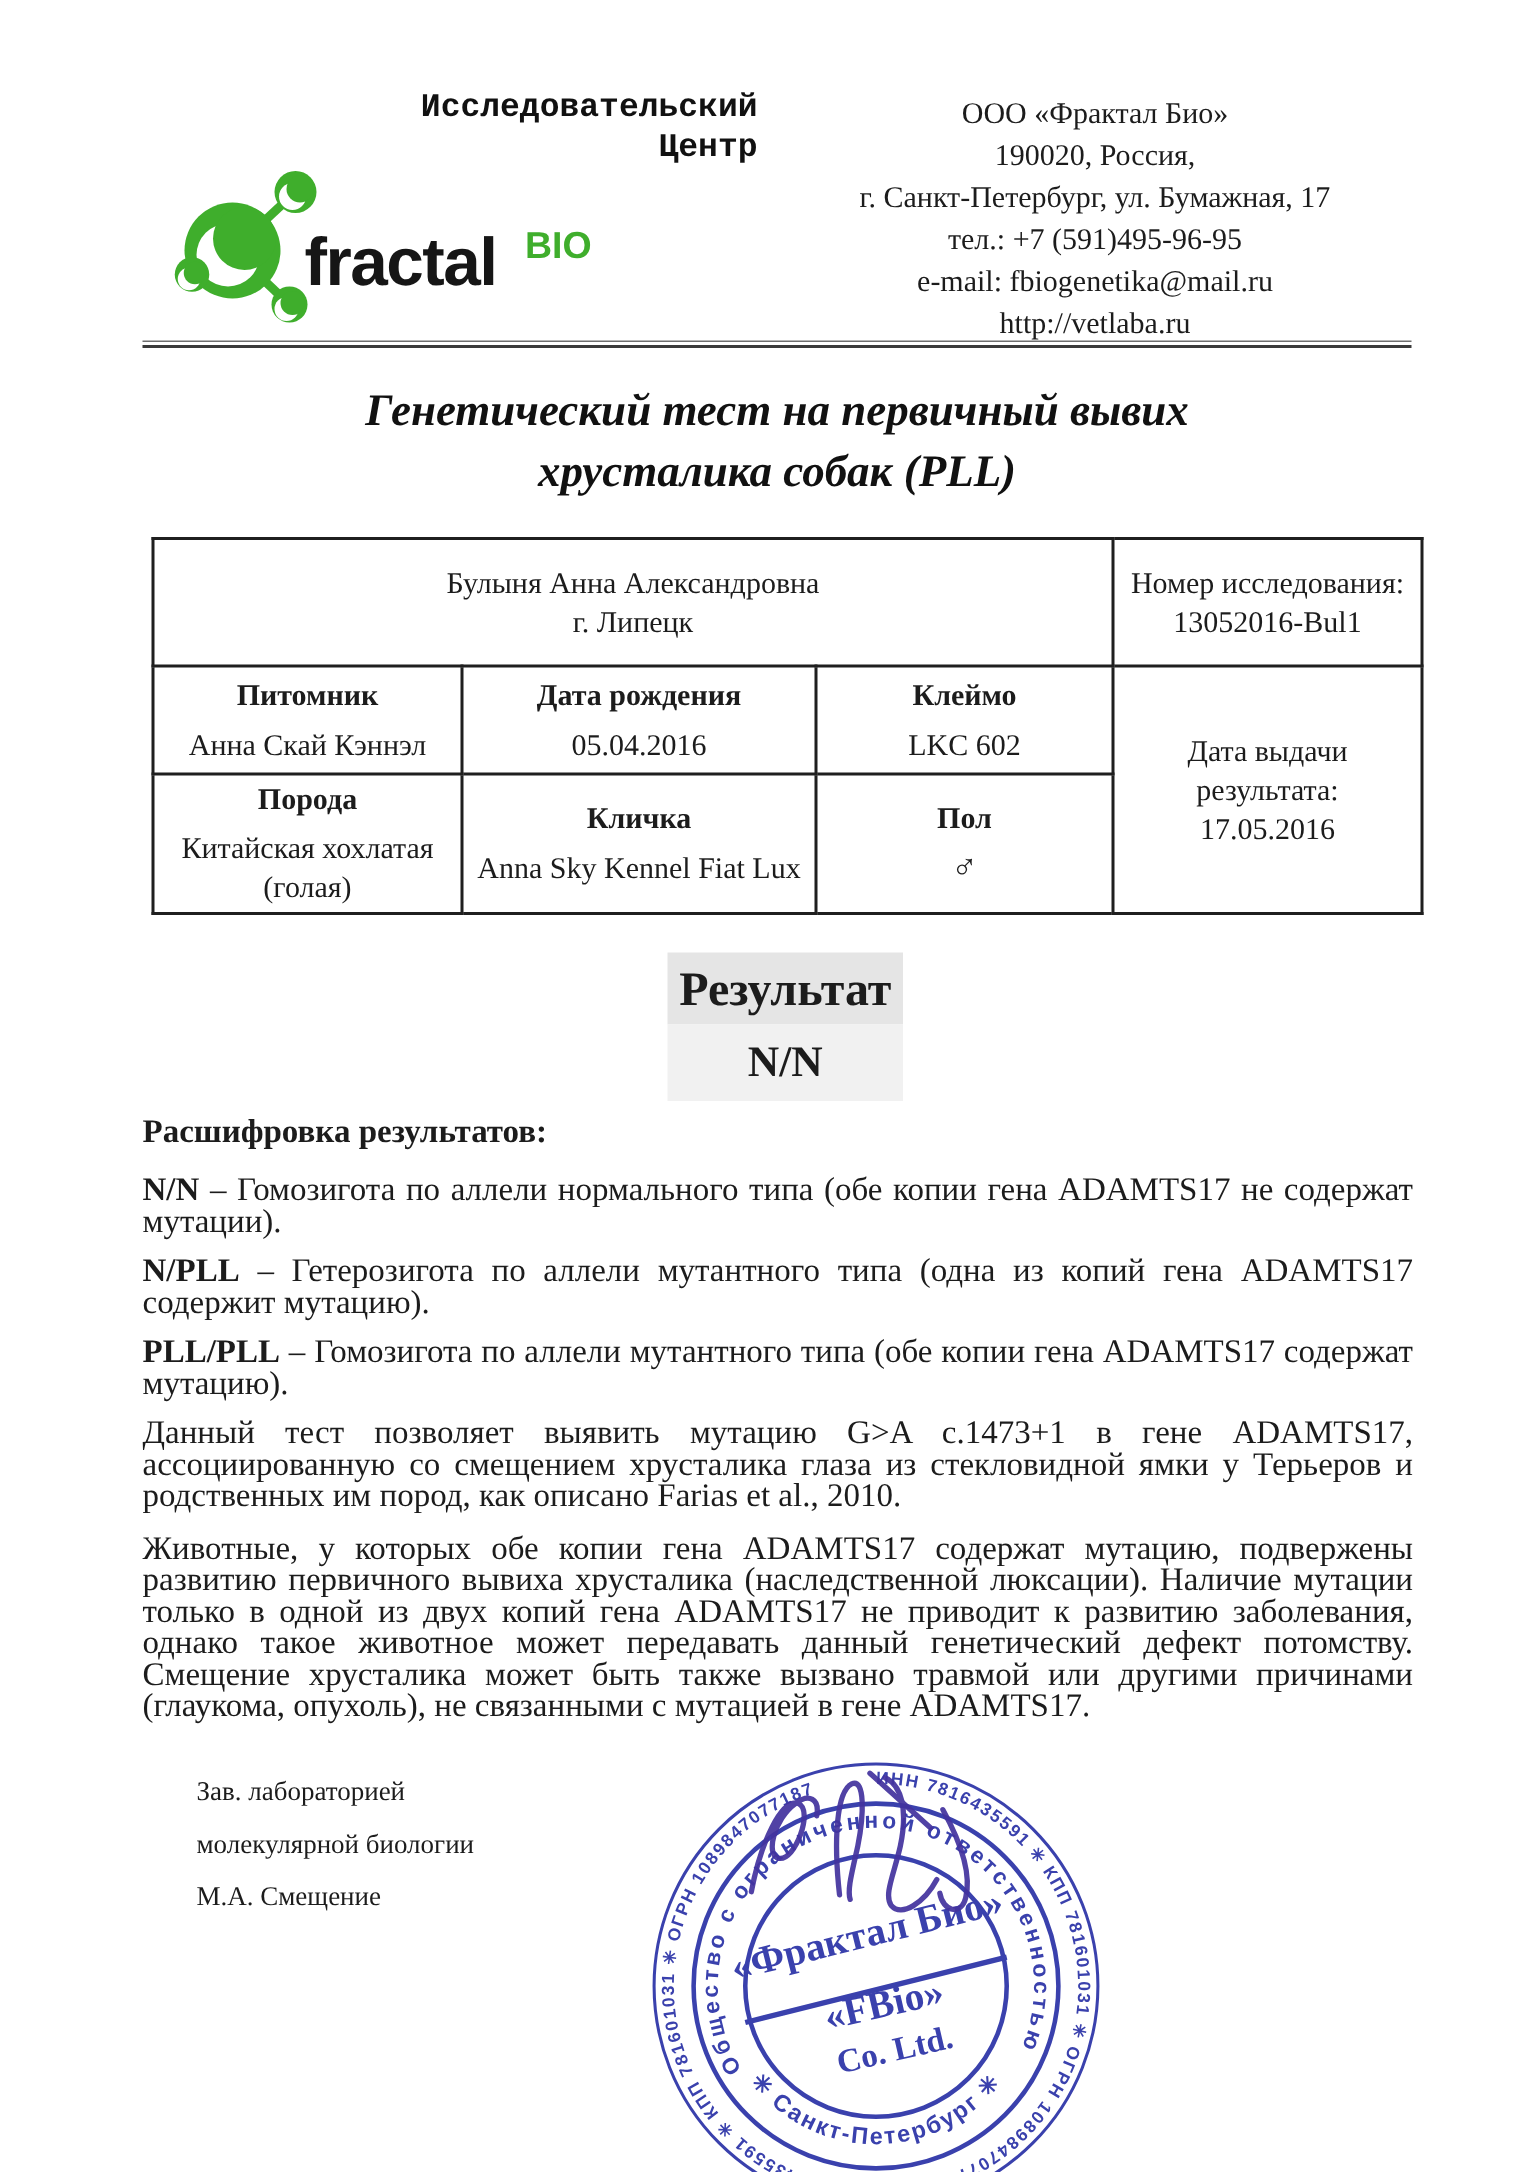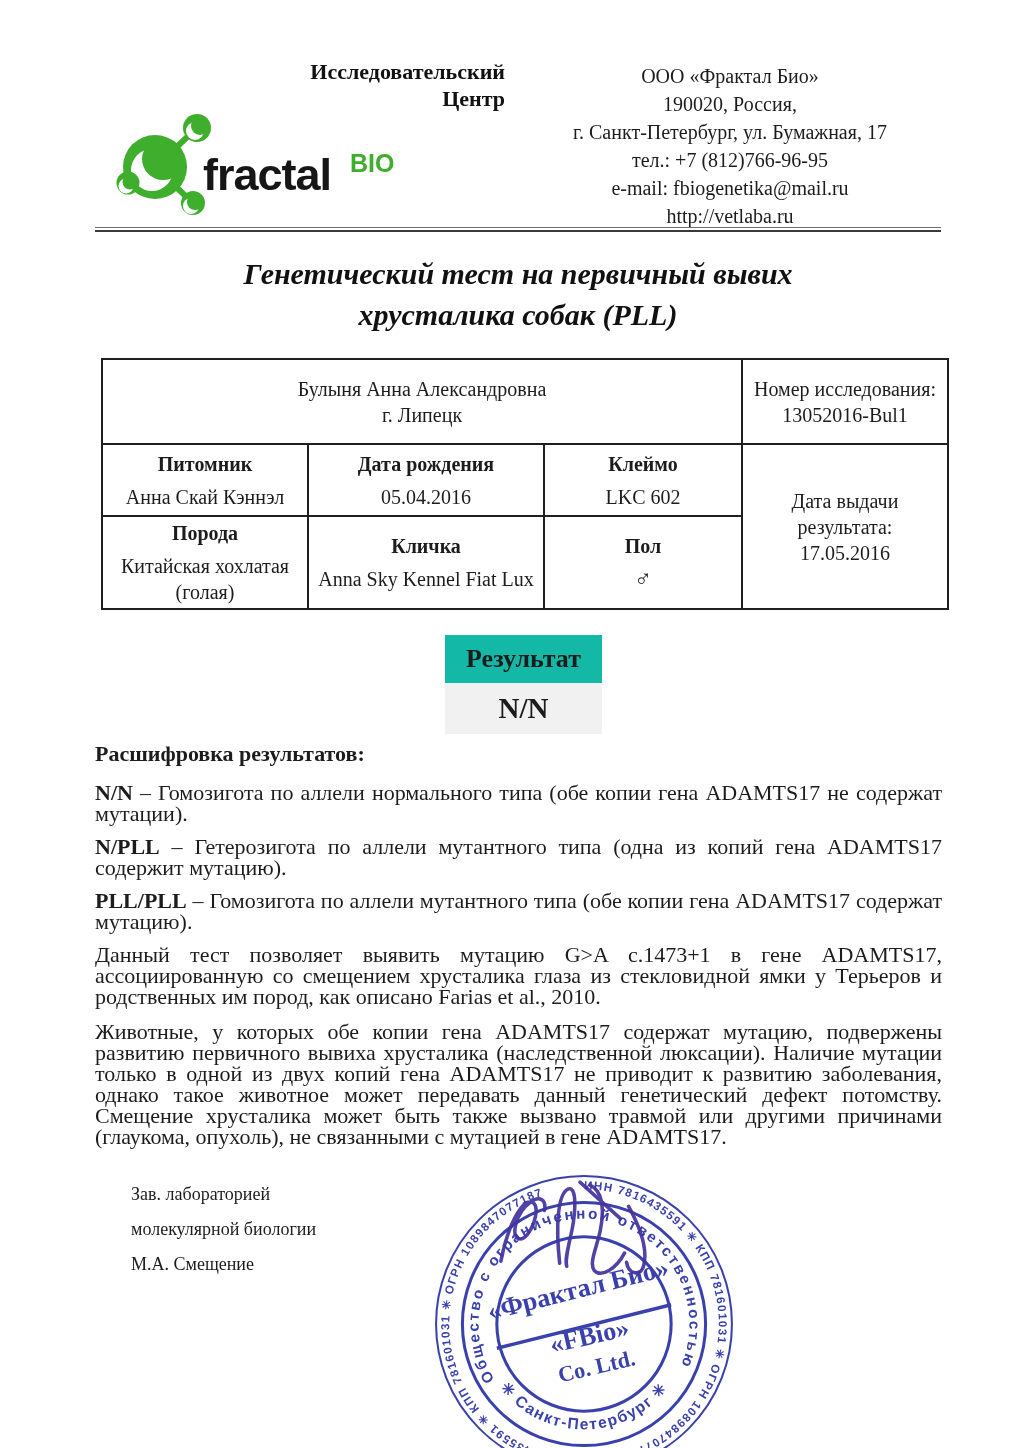--- a/index.html
+++ b/index.html
@@ -6,21 +6,21 @@
   .page {
     position:relative; width:1024px; height:1448px; margin:0 auto;
     background:#ffffff; overflow:hidden;
     font-family:"Liberation Serif", serif; color:#1c1c1c;
   }
   .abs { position:absolute; }
 
   
   .center-name {
     left:258px; top:58px; width:247px; text-align:right;
-    font-family:Liberation Serif, serif; font-weight:bold;
+    font-family:Liberation Mono, monospace; font-weight:bold;
     font-size:22px; line-height:27px; color:#111;
   }
   .logo-svg { left:95px; top:100px; width:300px; height:120px; }
   .company-block {
     left:530px; top:62px; width:400px; text-align:center;
     font-size:20px; line-height:28px;
   }
   .rule {
     left:95px; top:227px; width:846px; height:2px;
     border-top:1.5px solid #6e6e6e; border-bottom:2.5px solid #3a3a3a;
@@ -37,21 +37,21 @@
   .info-table td {
     border:2px solid #1f1f1f; text-align:center; vertical-align:middle;
     font-size:20px; padding:2px 8px; line-height:26px;
   }
   .r1 { height:85px; } .r2 { height:72px; } .r3 { height:93px; }
   .cell-label { font-weight:bold; margin-bottom:7px; }
   .sex-glyph { font-size:24px; font-weight:normal; }
 
   
   .result-box { left:445px; top:635px; width:157px; text-align:center; }
-  .result-label { background:#14b8a6; height:48px; line-height:48px; font-weight:bold; font-size:26px; }
+  .result-label { background:#e5e5e5; height:48px; line-height:48px; font-weight:bold; font-size:32px; }
   .result-value { background:#f1f1f1; height:51px; line-height:51px; font-weight:bold; font-size:29px; }
 
   
   .text-col { left:95px; top:743px; width:847px; font-size:22px; line-height:21px; }
   .decode-heading { font-weight:bold; margin:0 0 18px 0; }
   .decode-item { margin:0 0 12px 0; text-align:justify; }
   .decode-item b { font-weight:bold; }
   .body-par { margin:0 0 14px 0; text-align:justify; }
 
   
@@ -91,21 +91,21 @@
       <circle cx="35" cy="82" r="7.5" fill="#3fae2c"></circle>
     </g>
     <text x="108" y="90" font-family="Liberation Sans, sans-serif" font-size="45" font-weight="600" letter-spacing="-1" fill="#161616">fractal</text>
     <text x="255" y="72" font-family="Liberation Sans, sans-serif" font-size="25" font-weight="bold" fill="#3fae2c">BIO</text>
   </svg>
 
   <div class="abs company-block">
     <div>ООО «Фрактал Био»</div>
     <div>190020, Россия,</div>
     <div>г. Санкт-Петербург, ул. Бумажная, 17</div>
-    <div>тел.: +7 (812)766-96-95</div>
+    <div>тел.: +7 (591)495-96-95</div>
     <div>e-mail: fbiogenetika@mail.ru</div>
     <div>http://vetlaba.ru</div>
   </div>
 
   <div class="abs rule"></div>
 
   <div class="abs doc-title">
     <div>Генетический тест на первичный вывих</div>
     <div>хрусталика собак (PLL)</div>
   </div>

